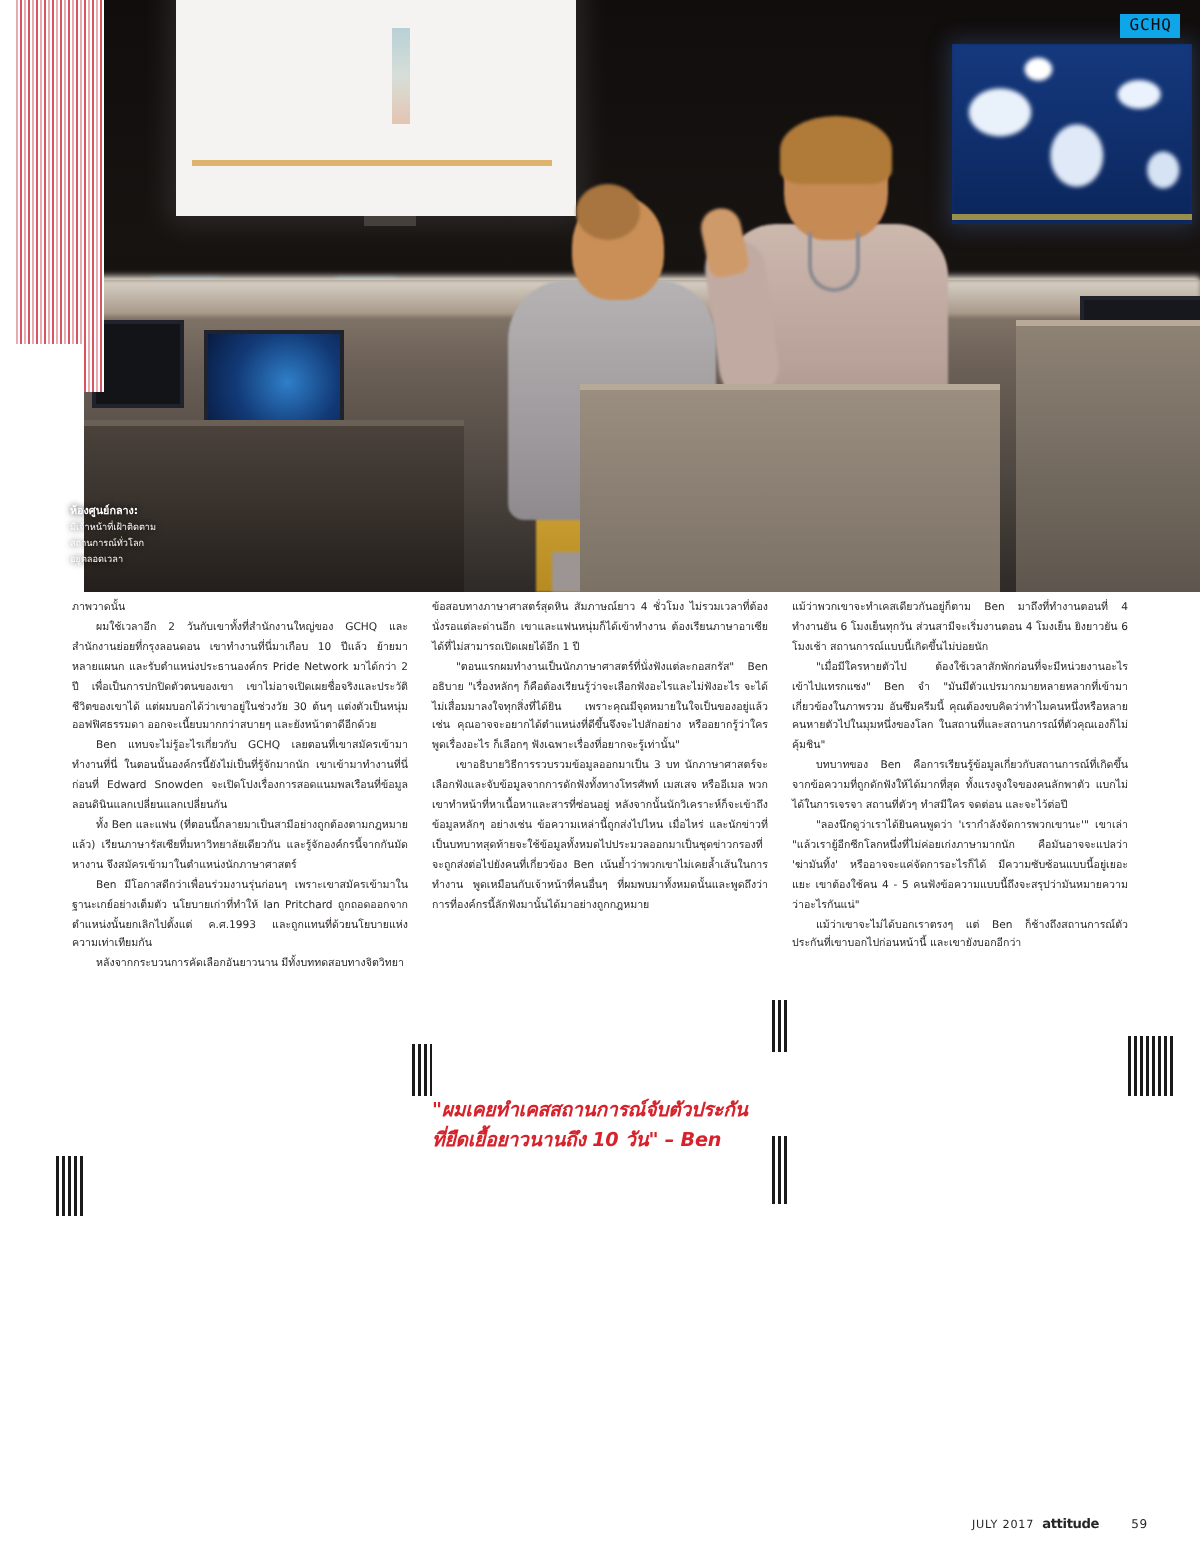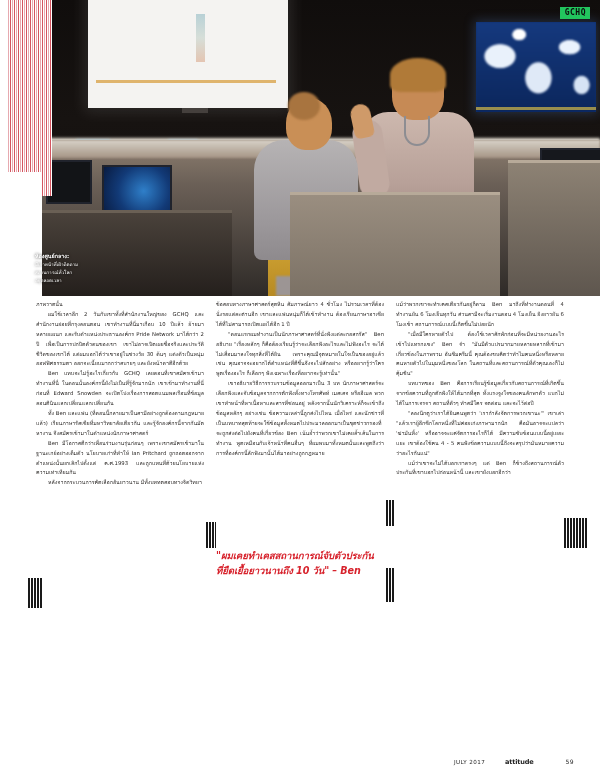--- a/index.html
+++ b/index.html
@@ -118,25 +118,25 @@
     left: 0; bottom: 2px;
     width: 100%; height: 3px;
     background: #c9b24a;
     opacity: .75;
   }
 
   .gchq-badge {
     position: absolute;
     right: 10px;
     top: 7px;
-    background: #22c55e;
+    background: #0ea5e9;
     color: #0c0c0c;
     font-family: "DejaVu Sans Mono", monospace;
     font-size: 8px;
-    font-weight: bold;
+    font-weight: normal;
     letter-spacing: .5px;
     padding: 1px 4px 1px 5px;
     z-index: 6;
     line-height: 10px;
     margin-left: 28px;
   }
 
   
   .desk-band {
     position: absolute;
@@ -390,21 +390,21 @@
   }
   .pullquote .pq-line { display: block; white-space: nowrap; }
 
   
   .footer {
     position: absolute;
     right: 26px;
     bottom: 14px;
     display: flex;
     align-items: baseline;
-    gap: 20px;
+    gap: 4px;
     font-size: 5.6px;
     color: #262626;
     letter-spacing: .4px;
   }
   .footer .f-date { font-weight: normal; }
   .footer .f-brand { font-weight: bold; font-size: 6.6px; letter-spacing: -.2px; }
   .footer .f-page { margin-left: 12px; font-size: 6px; }
 </style>
 </head>
 <body>

